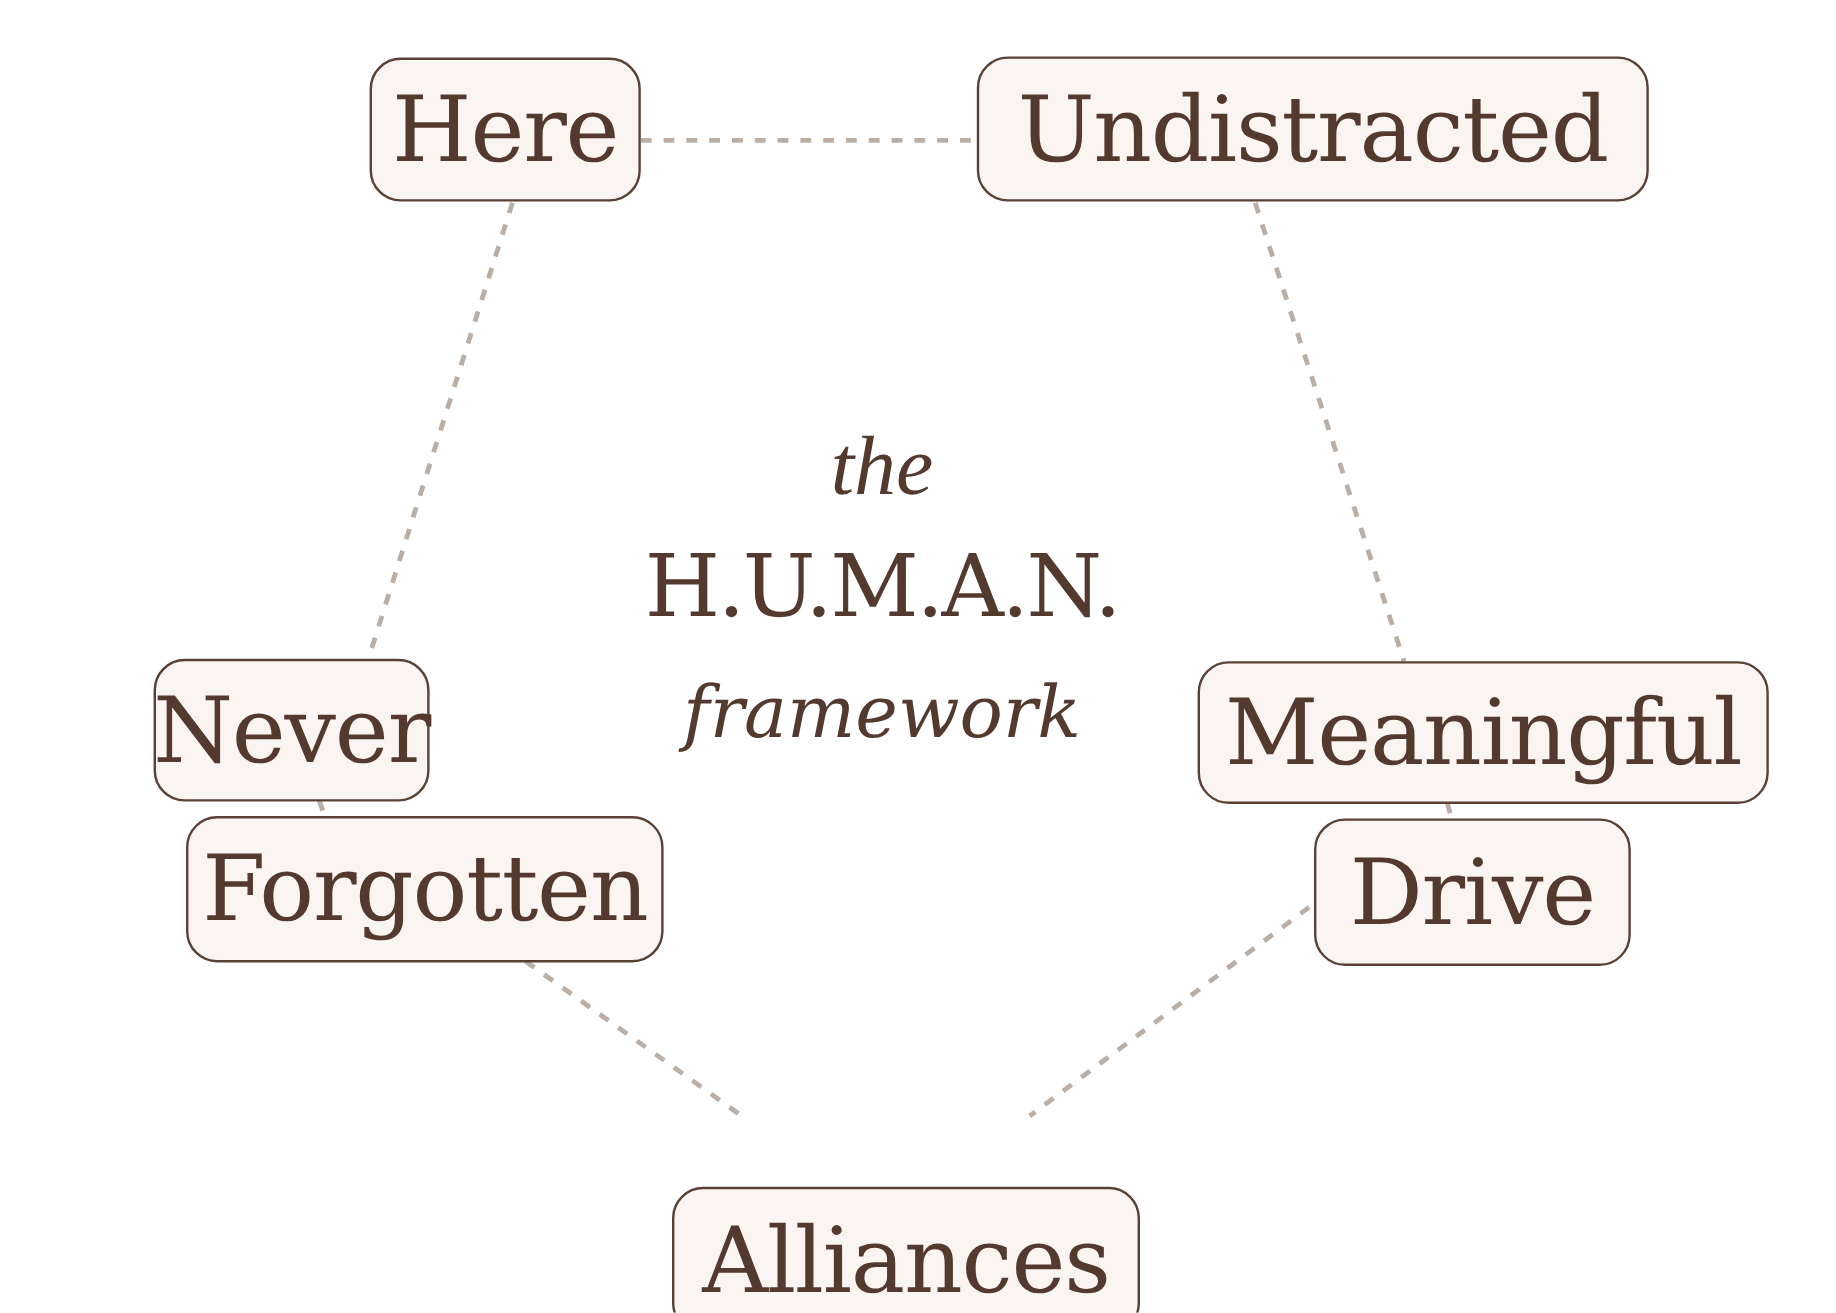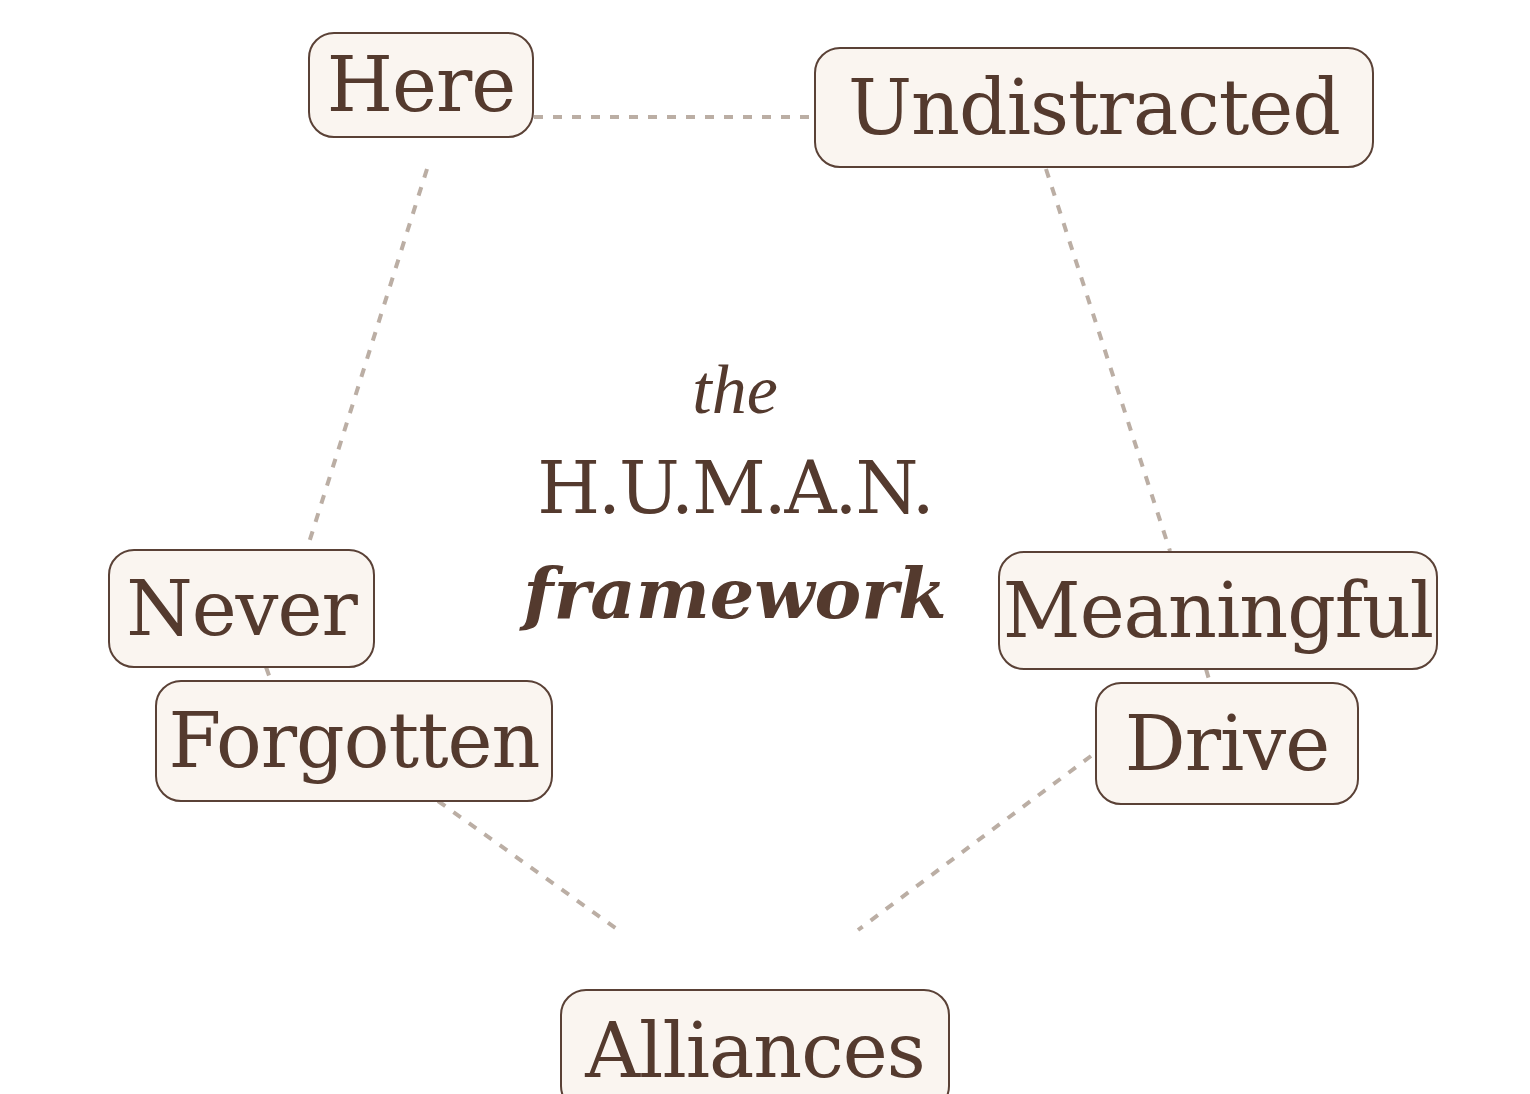--- a/index.html
+++ b/index.html
@@ -31,25 +31,25 @@
     position:absolute;
     display:flex;align-items:center;justify-content:center;
     background:var(--c-fill);
     border:2.5px solid var(--c-border);
     border-radius:26px;
     font-size:76px;
     line-height:1;
     letter-spacing:-1px;
     white-space:nowrap;
   }
-  .node-here        {left:308px;  top:32px;  width:226px; height:106px;}
+  .node-here        {left:308px;  top:48px;  width:226px; height:120px;}
   .node-undistracted{left:814px;  top:47px;  width:560px; height:121px;}
-  .node-never       {left:108px;  top:549px; width:267px; height:119px;}
+  .node-never       {left:128px;  top:549px; width:230px; height:119px;}
   .node-forgotten   {left:155px;  top:680px; width:398px; height:122px;}
-  .node-meaningful  {left:998px;  top:551px; width:440px; height:119px;}
+  .node-meaningful  {left:998px;  top:551px; width:476px; height:119px;}
   .node-drive       {left:1095px; top:682px; width:264px; height:123px;}
   .node-alliances   {left:560px;  top:969px; width:390px; height:123px;margin-top:20px;}
   .title{
     position:absolute;
     left:435px;top:348px;width:600px;
     text-align:center;
   }
   .title .pre{
     display:block;
     font-style:italic;
@@ -59,23 +59,22 @@
   }
   .title .main{
     display:block;
     font-size:72px;
     line-height:112px;
     letter-spacing:-2px;
   }
   .title .post{
     display:block;
     font-style:italic;
-    font-size:70px;
+    font-size:60px;
     line-height:100px;
-    font-weight:bold;
   }
 </style>
 </head>
 <body>
 
 <div class="canvas">
 
   <svg class="connections" viewBox="0 0 1530 1094" aria-hidden="true">
     <line x1="534" y1="117" x2="843" y2="117"></line>
     <line x1="427" y1="169" x2="307" y2="549"></line>

